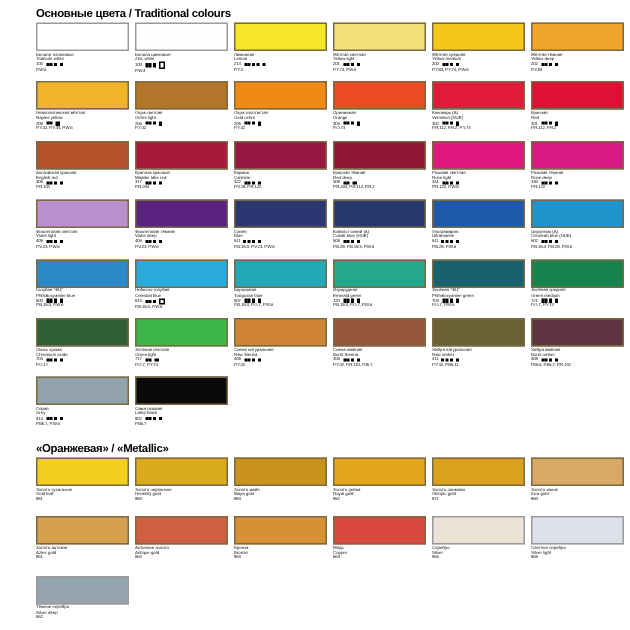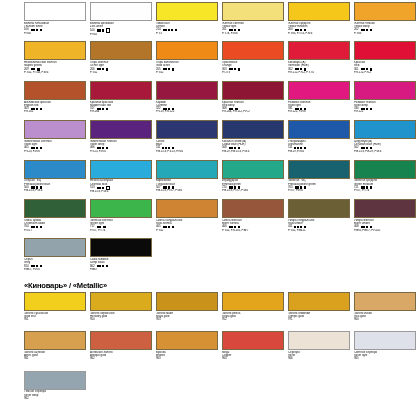--- a/index.html
+++ b/index.html
@@ -46,20 +46,21 @@
   .dot{width:2.2px;height:2.2px;background:#000;display:inline-block;}
   .opq{width:2.4px;height:2.4px;background:#000;display:inline-block;margin-left:1.2px;}
   .semi{width:2.4px;height:2.4px;border:0.5px solid #000;background:#fff;display:inline-block;margin-left:1.2px;}
   .pig{font-size:2.9px;letter-spacing:-0.1px;color:#111;white-space:nowrap;overflow:hidden;}
 </style>
 </head>
 <body>
 
 <div class="page">
 
+  <div class="section-title" id="traditional-title">Основные цвета / Traditional colours</div>
   <div class="grid" id="traditional-grid">
       <div class="cell">
         <div class="swatch lightborder" style="background:#ffffff"></div>
         <div class="info">
           <div class="nm-ru">Белила титановые</div>
           <div class="nm-en">Titanium white</div>
           <div class="codeline">
             <span class="code">100</span>
             <span class="dots">
               <span class="dot"></span>
@@ -693,21 +694,21 @@
               <span class="dot"></span>
               <span class="dot"></span>
             </span>
             <span class="opq"></span>
           </div>
           <div class="pig">P.Bk.7</div>
         </div>
       </div>
     </div>
 
-  <div class="section-title" id="metallic-title">«Киноварь» / «Metallic»</div>
+  <div class="section-title" id="metallic-title">«Оранжевая» / «Metallic»</div>
   <div class="grid" id="metallic-grid">
       <div class="cell">
         <div class="swatch" style="background:#f2cf1c"></div>
         <div class="info">
           <div class="nm-ru">Золото сусальное</div>
           <div class="nm-en">Gold leaf</div>
           <div class="codeline">
             <span class="code">951</span>
           </div>
         </div>

